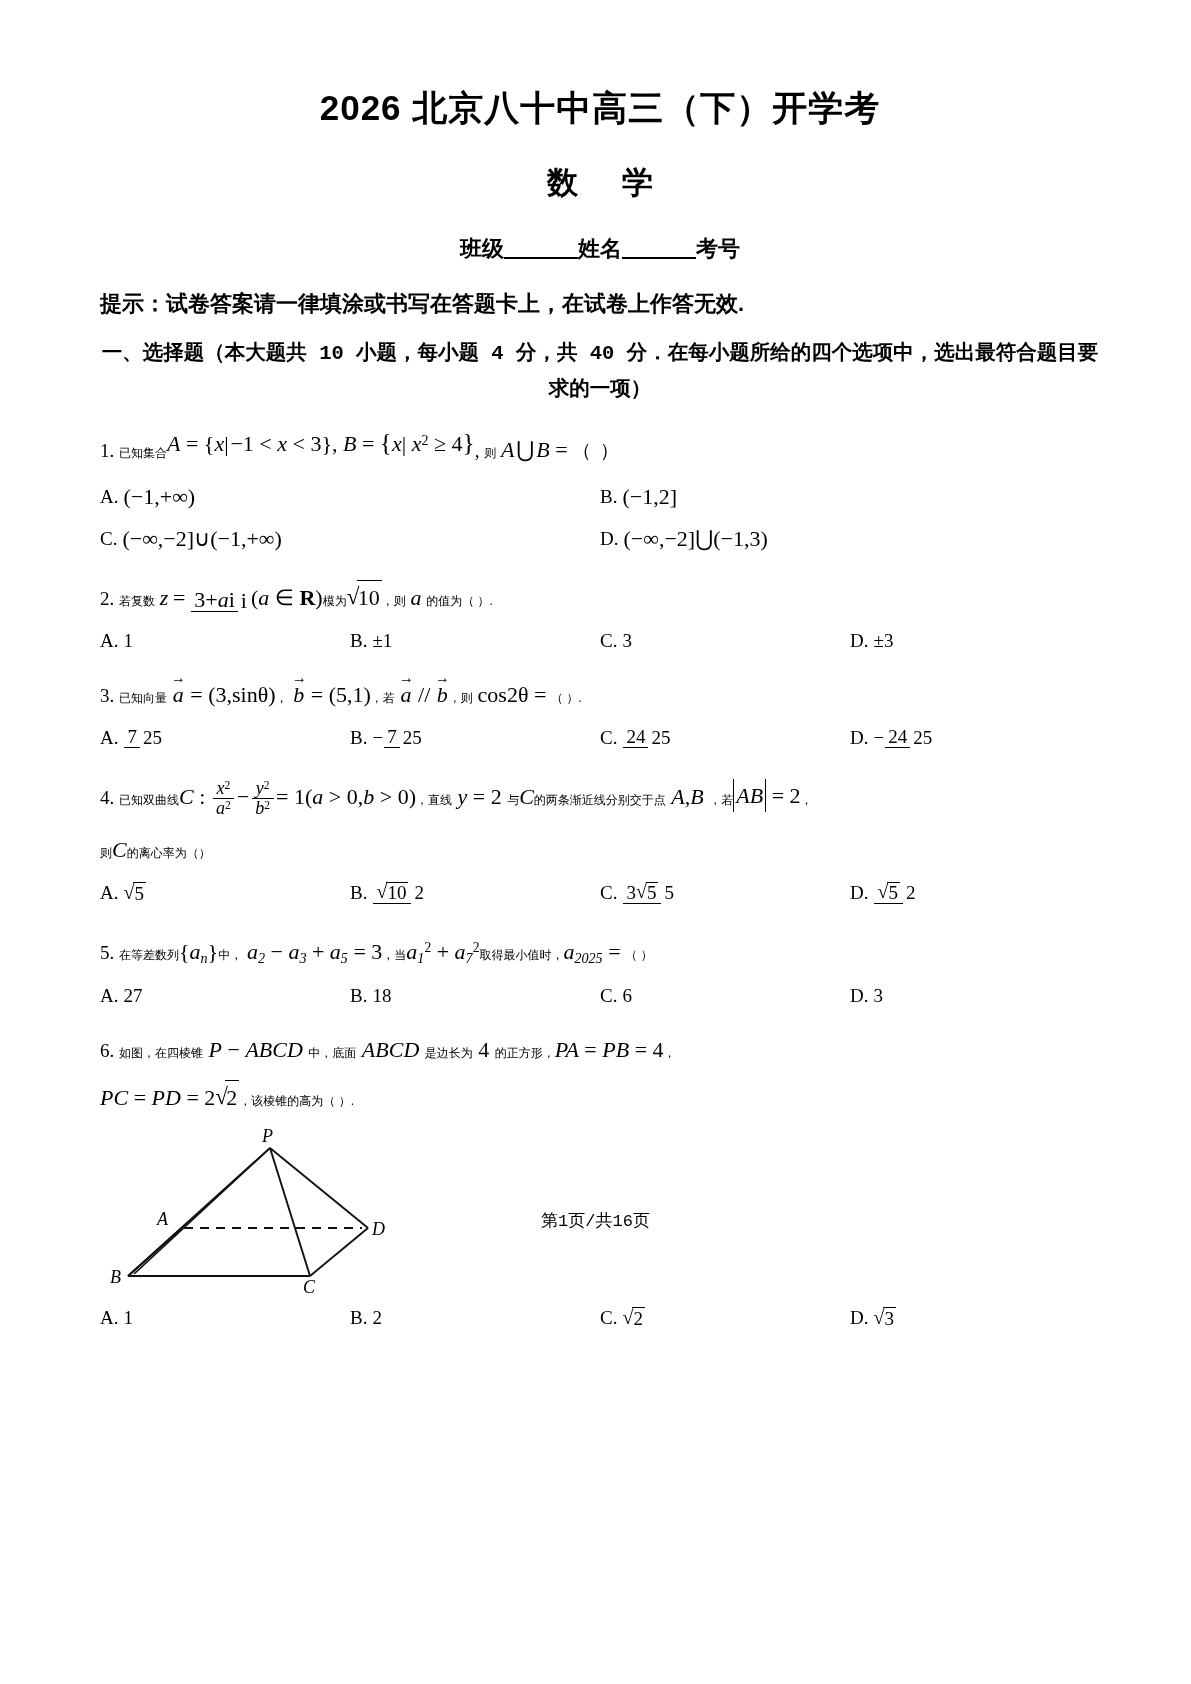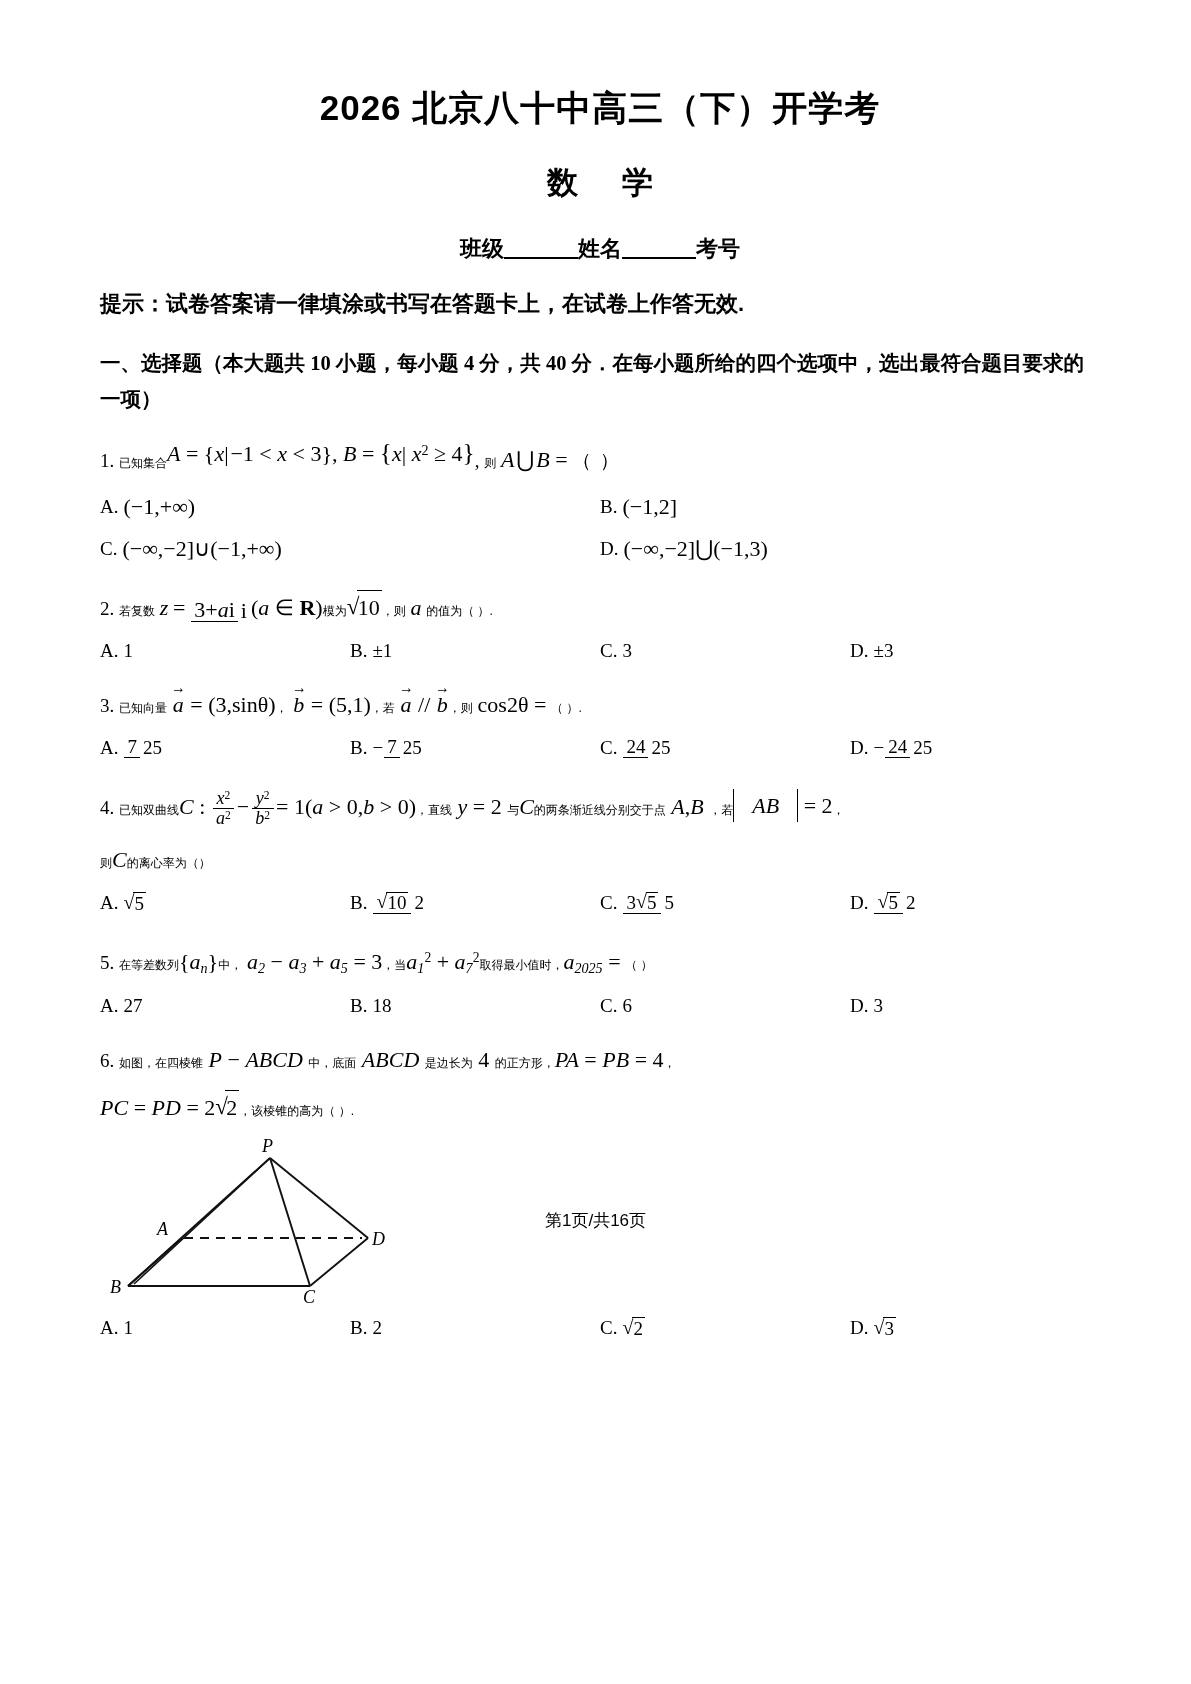--- a/index.html
+++ b/index.html
@@ -51,23 +51,24 @@
   .note {
     font-size:22px;
     font-weight:bold;
     margin-top:24px;
     font-family:"Liberation Sans", sans-serif;
     line-height:1.45;
   }
   .section-head {
     font-size:20.5px;
     font-weight:bold;
-    margin-top:26px;
-    font-family:Liberation Serif, serif;
+    margin-top:16px;
+    font-family:Liberation Mono, monospace;
     line-height:1.75;
+    text-align:center;
   }
 
   
   .q { font-size:19px; line-height:1.5; margin-top:22px; }
   .q .stem { display:block; }
   .cn { font-family:"Liberation Sans", sans-serif; font-size:12px; }
   .mi { font-style:italic; font-family:"Liberation Serif", serif; }
   .mn { font-family:"Liberation Serif", serif; }
   .mb { font-weight:bold; font-family:"Liberation Serif", serif; }
   .big { font-size:22px; }
@@ -92,36 +93,36 @@
 
   
   .vec { position:relative; display:inline-block; padding:0 1px; }
   .vec::after {
     content:"\2192"; position:absolute; left:50%; transform:translateX(-50%) scaleX(0.85);
     top:-0.72em; font-size:0.78em; font-style:normal;
   }
   sub { font-size:0.64em; vertical-align:-0.28em; font-style:italic; }
   sup { font-size:0.64em; vertical-align:0.45em; }
   .sb-up { font-size:0.62em; vertical-align:0.55em; font-style:normal;}
-  .abs { display:inline-block; border-left:1.2px solid #000; border-right:1.2px solid #000; padding:0 18px; }
+  .abs { display:inline-block; border-left:1.2px solid #000; border-right:1.2px solid #000; padding:0 2px; }
 
   
   .frac2 { display:inline-flex; flex-direction:column; align-items:center; vertical-align:middle;
            line-height:1.08; margin:0 2px; font-size:0.95em; }
   .frac2 .num { border-bottom:1.2px solid #000; padding:0 4px; }
   .frac2 .den { padding:0 4px; }
 
   
   .figwrap { margin-top:14px; margin-left:10px; }
 
   
   .footer {
     position:absolute; left:0; bottom:24px; width:1191px;
     text-align:center; font-size:17px;
-    font-family:Liberation Sans, sans-serif;
+    font-family:Liberation Mono, monospace;
   }
   .paren { letter-spacing:2px; }
 </style>
 </head>
 <body>
 
 <div class="page">
 <div class="inner">
 
   <div class="doc-title">2026 北京八十中高三（下）开学考</div>

